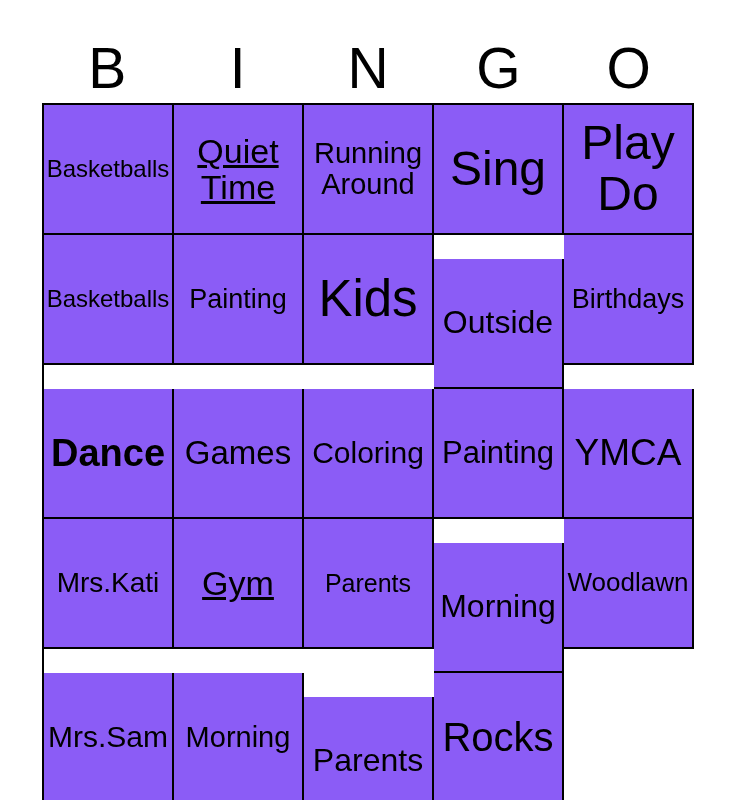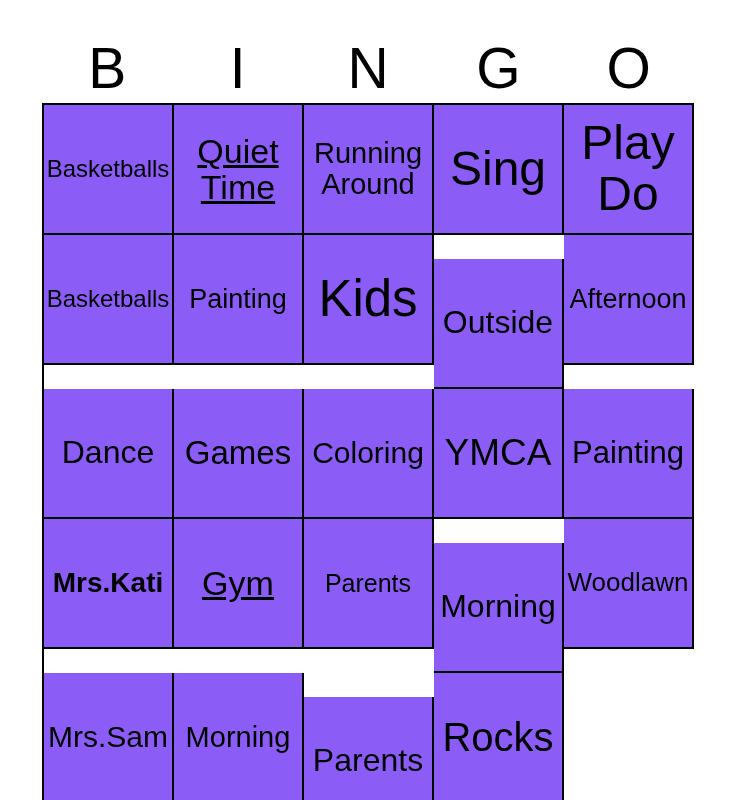--- a/index.html
+++ b/index.html
@@ -51,29 +51,29 @@
     text-align: center;
     line-height: 1.06;
     padding: 0 12px;
     background: #8b5cf6;
   }
   
   .f24 { font-size: 24px; }
   .f25 { font-size: 25px; }
   .f26 { font-size: 26px; }
   .f27 { font-size: 27px; }
-  .f28 { font-size: 28px; font-weight: bold; }
+  .f28 { font-size: 28px; }
   .f29 { font-size: 29px; }
   .f30 { font-size: 30px; }
   .f31 { font-size: 31px; }
   .f32 { font-size: 32px; margin-top: 24px; }
   .f33 { font-size: 33px; }
   .f35 { font-size: 35px; }
   .f37 { font-size: 37px; }
-  .f38 { font-size: 32px; }
+  .f38 { font-size: 38px; font-weight: bold; }
   .f40 { font-size: 40px; }
   .f48 { font-size: 48px; }
   .f50 { font-size: 34px; text-decoration: underline; }
   .f51 { font-size: 51px; }
 </style>
 </head>
 <body>
 
 <div class="page">
   <div class="card">
@@ -91,28 +91,28 @@
       <div class="bingo-cell f24">Basketballs</div>
       <div class="bingo-cell f50">Quiet Time</div>
       <div class="bingo-cell f29">Running Around</div>
       <div class="bingo-cell f48">Sing</div>
       <div class="bingo-cell f48">Play Do</div>
 
       <div class="bingo-cell f24">Basketballs</div>
       <div class="bingo-cell f27">Painting</div>
       <div class="bingo-cell f51">Kids</div>
       <div class="bingo-cell f32">Outside</div>
-      <div class="bingo-cell f27">Afternoon</div>
+      <div class="bingo-cell f27">Birthdays</div>
 
       <div class="bingo-cell f38">Dance</div>
       <div class="bingo-cell f33">Games</div>
       <div class="bingo-cell f30">Coloring</div>
+      <div class="bingo-cell f31">Painting</div>
+
       <div class="bingo-cell f37">YMCA</div>
-
-      <div class="bingo-cell f31">Painting</div>
       <div class="bingo-cell f28">Mrs.Kati</div>
       <div class="bingo-cell f50">Gym</div>
       <div class="bingo-cell f25">Parents</div>
       <div class="bingo-cell f32">Morning</div>
 
       <div class="bingo-cell f26">Woodlawn</div>
       <div class="bingo-cell f30">Mrs.Sam</div>
       <div class="bingo-cell f29">Morning</div>
       <div class="bingo-cell f32">Parents</div>
       <div class="bingo-cell f40">Rocks</div>

